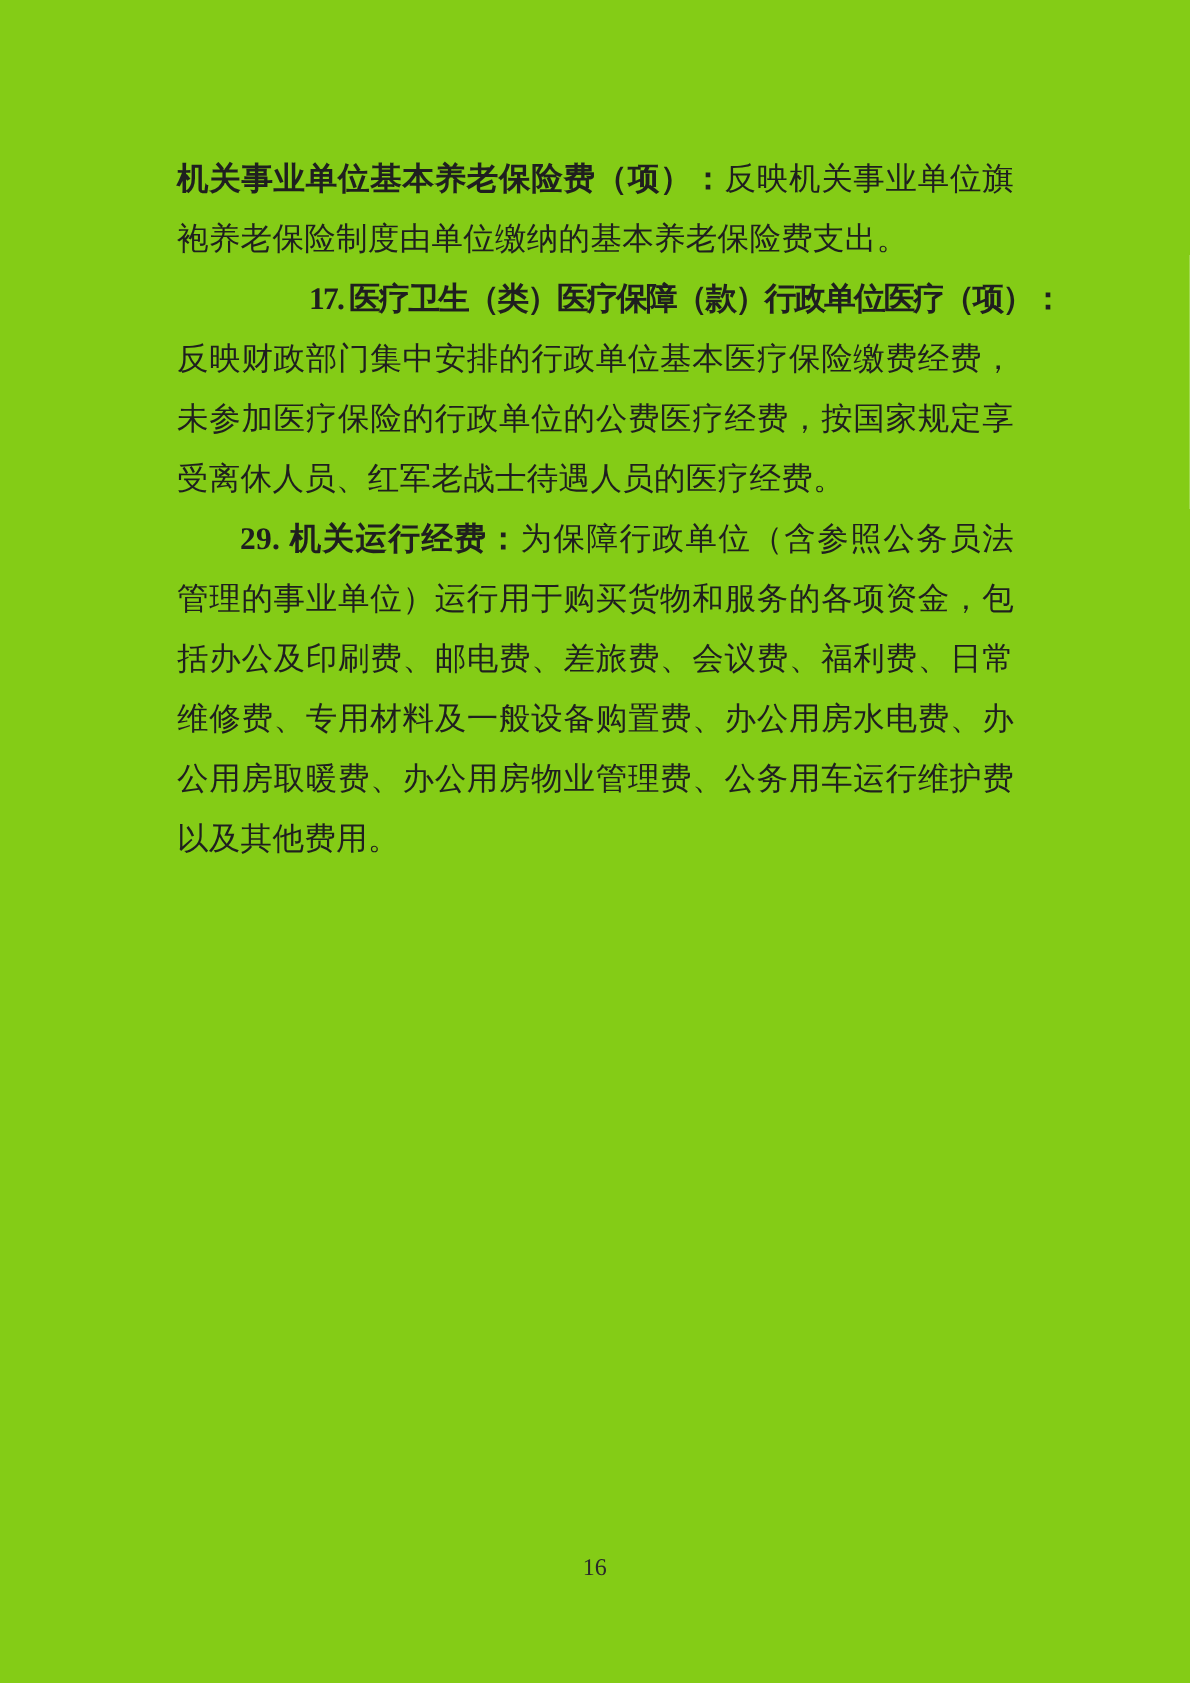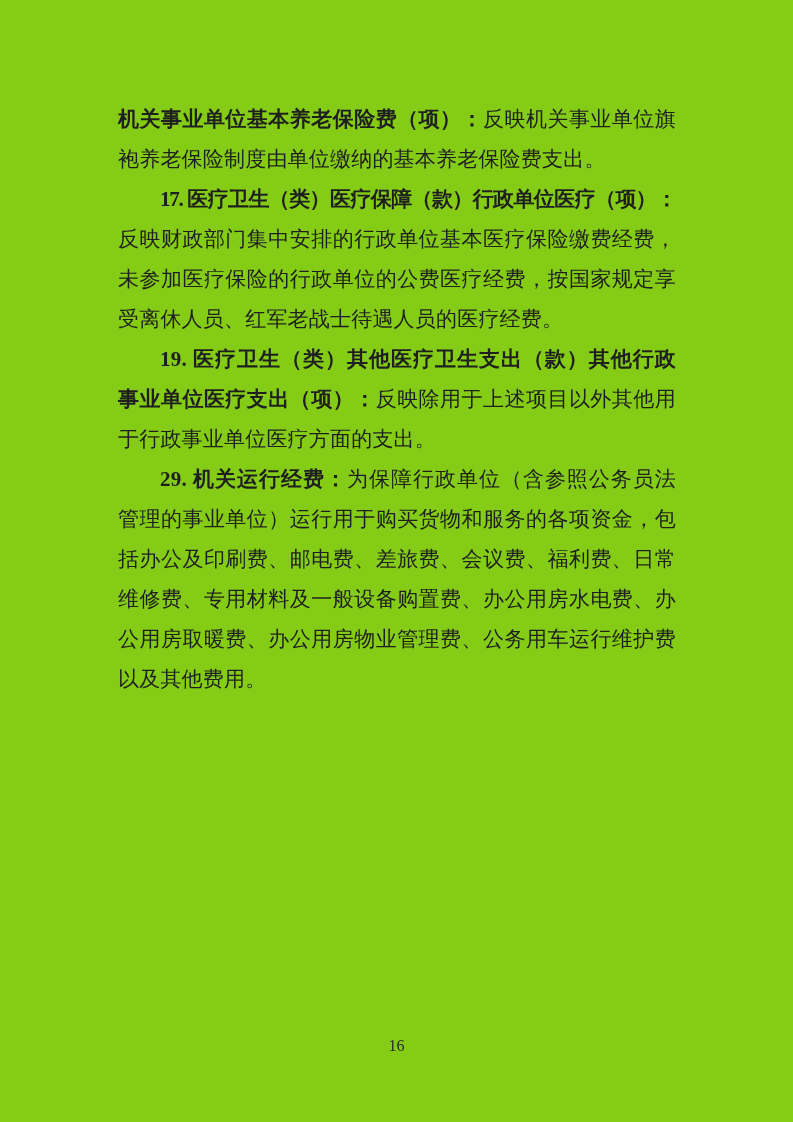--- a/index.html
+++ b/index.html
@@ -38,20 +38,21 @@
   }
   p.para.indent {
     text-indent: 42px;
   }
   .lead-bold {
     font-weight: bold;
   }
   
   .tight {
     letter-spacing: -1.2px;
+    margin-left: 46px;
   }
   .snug {
     letter-spacing: -0.5px;
   }
   .one-line {
     white-space: nowrap;
   }
   .footer {
     position: absolute;
     top: 1036px;
@@ -68,21 +69,20 @@
 
 <div class="page">
 
   <div class="text-block">
 
     <p class="para"><span class="lead lead-bold">机关事业单位基本养老保险费（项）：</span><span class="body-text">反映机关事业单位旗袍养老保险制度由单位缴纳的基本养老保险费支出。</span></p>
 
     <p class="para indent"><span class="lead lead-bold tight one-line">17. 医疗卫生（类）医疗保障（款）行政单位医疗（项）：</span><span class="body-text">反映财政部门集中安排的行政单位基本医疗保险缴费经费，未参加医疗保险的行政单位的公费医疗经费，按国家规定享受离休人员、红军老战士待遇人员的医疗经费。</span></p>
 
 
-    <p class="para indent"><span class="lead lead-bold">19. 医疗卫生（类）其他医疗卫生支出（款）其他行政事业单位医疗支出（项）：</span><span class="body-text">反映除用于上述项目以外其他用于行政事业单位医疗方面的支出。</span></p>
 
 
     <p class="para indent"><span class="lead lead-bold">29. 机关运行经费：</span><span class="body-text">为保障行政单位（含参照公务员法管理的事业单位）运行用于购买货物和服务的各项资金，包括办公及印刷费、邮电费、差旅费、会议费、福利费、日常维修费、专用材料及一般设备购置费、办公用房水电费、办公用房取暖费、办公用房物业管理费、公务用车运行维护费以及其他费用。</span></p>
 
   </div>
 
   <div class="footer"><span>16</span></div>
 
 </div>
 

